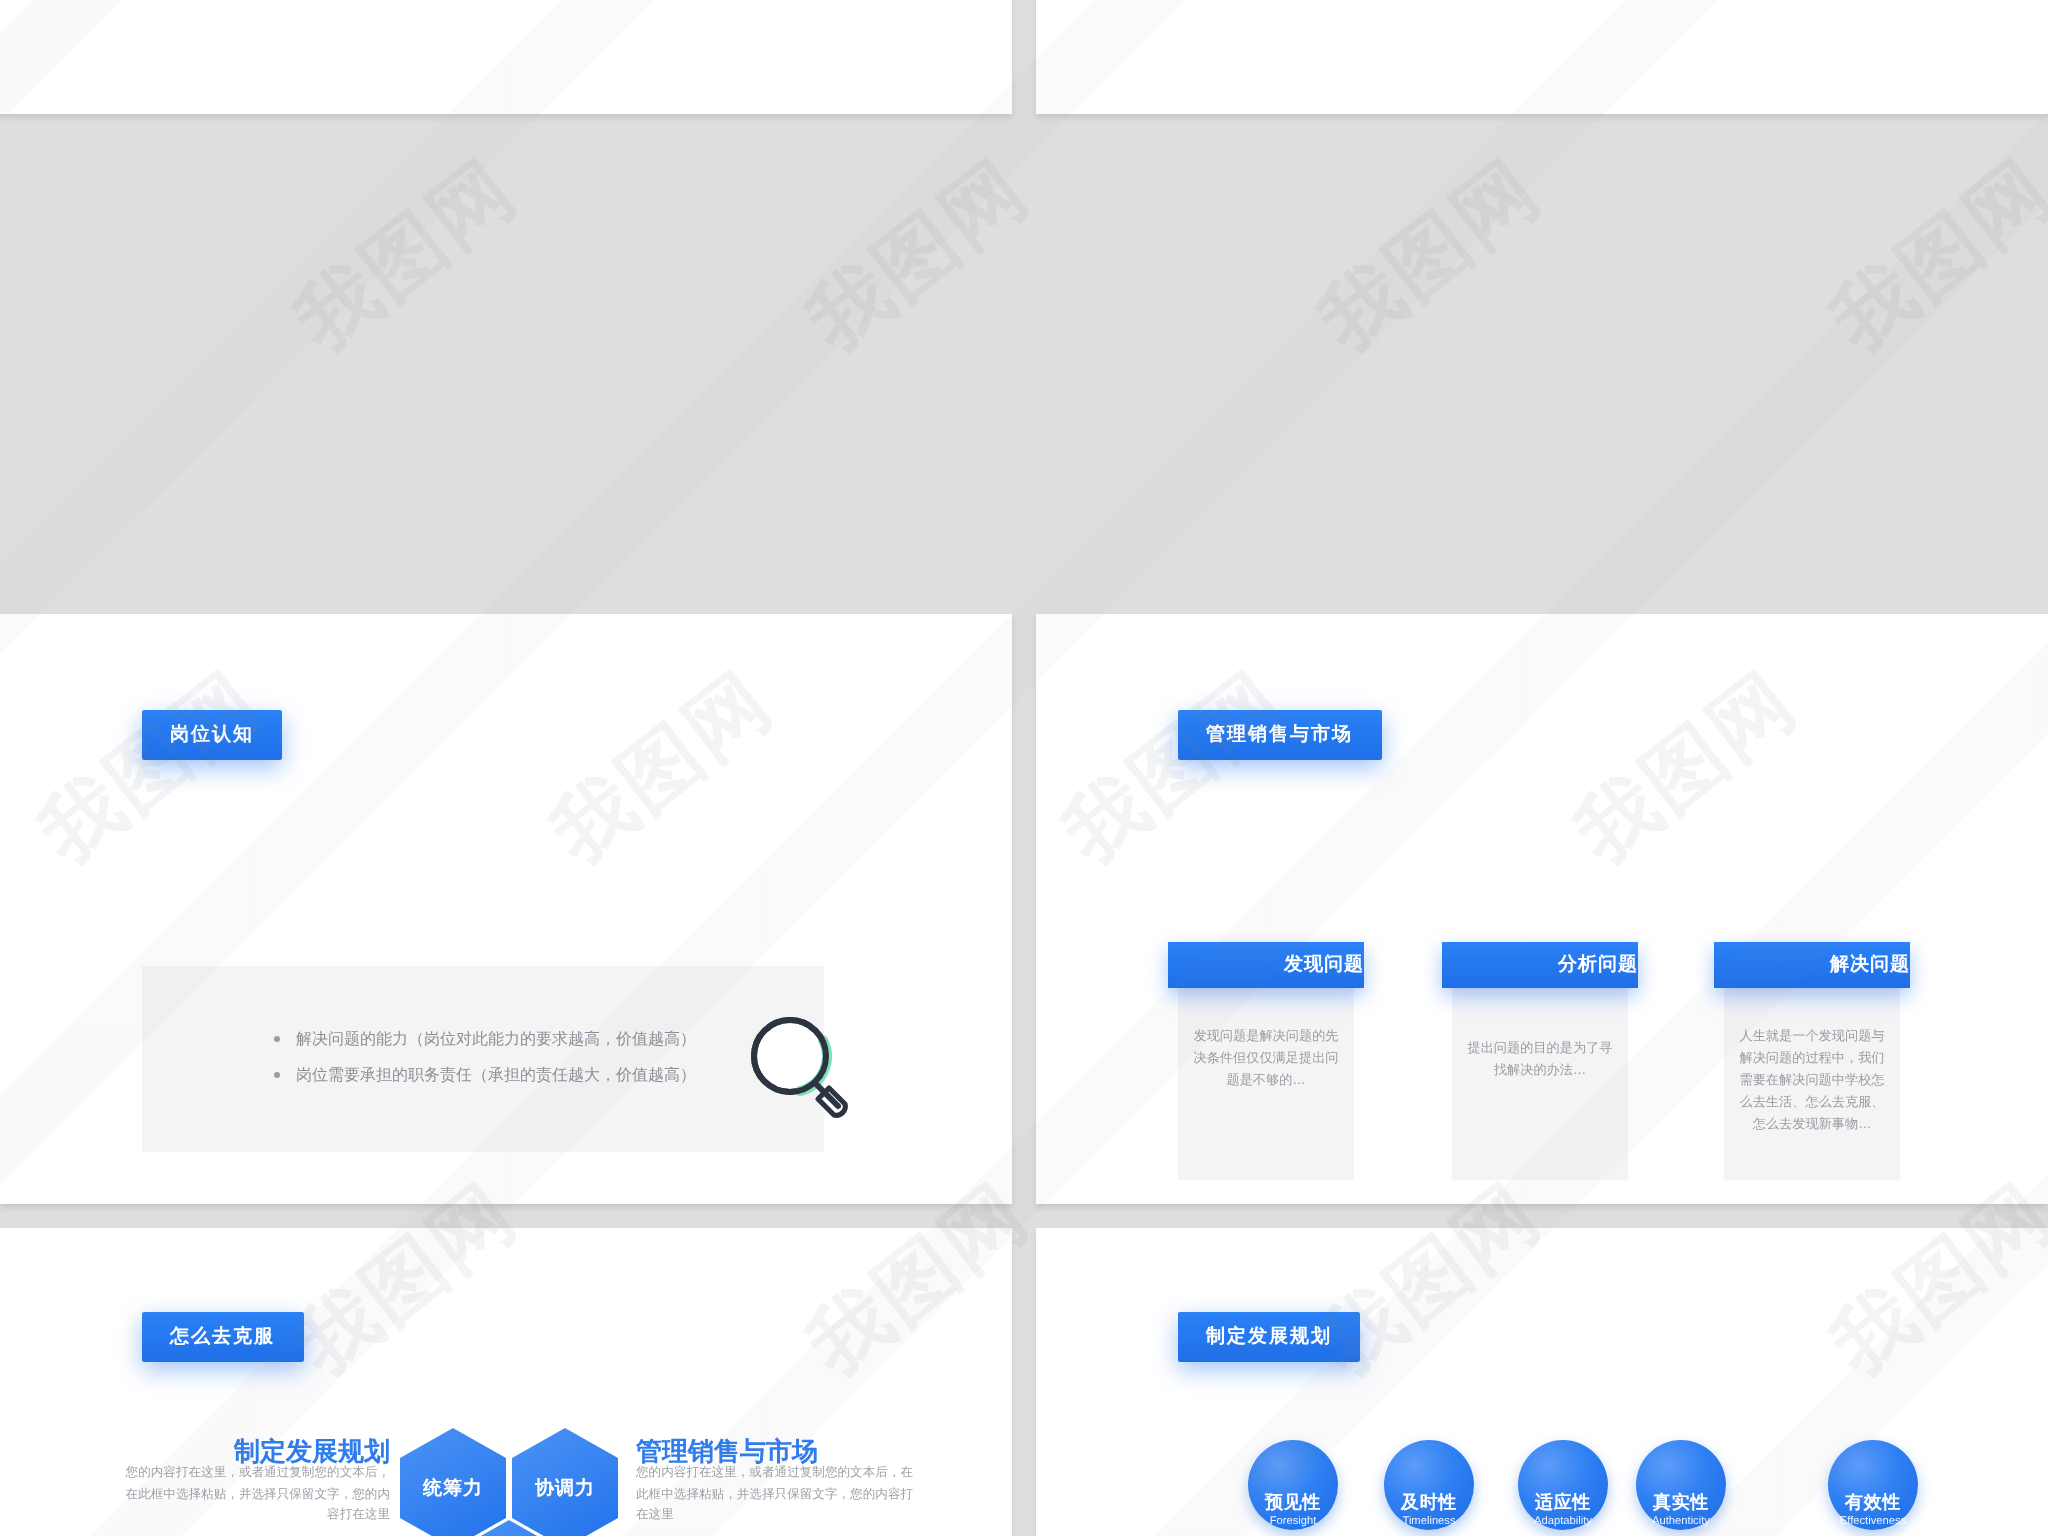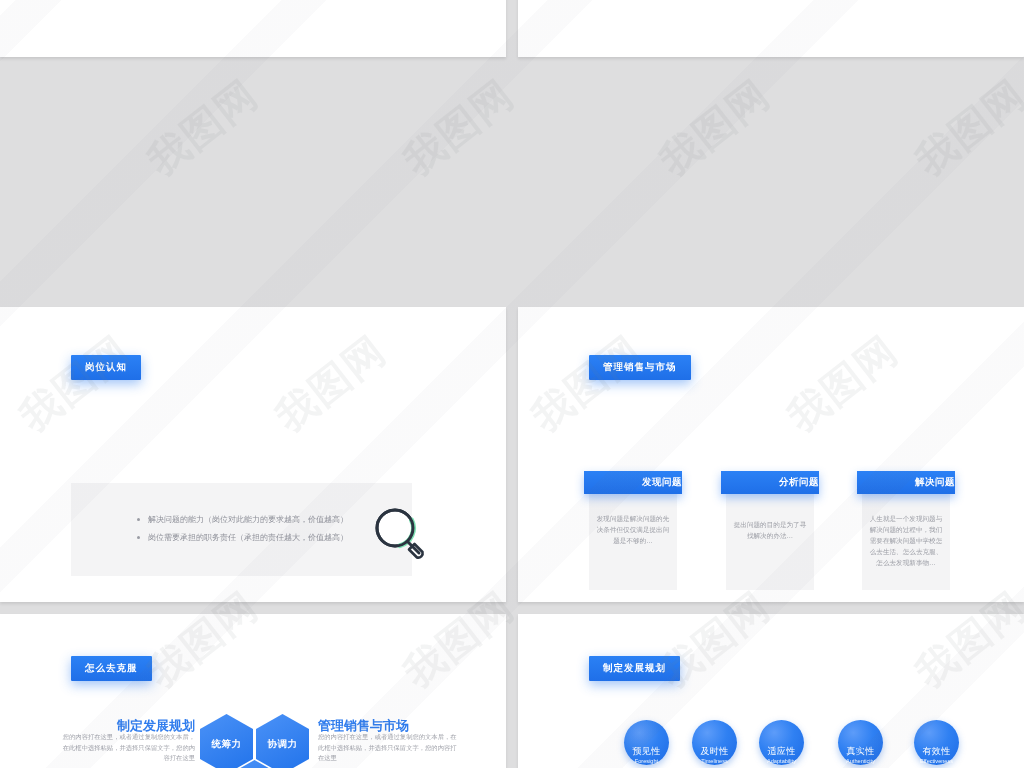--- a/index.html
+++ b/index.html
@@ -98,21 +98,21 @@
   .hx-title{position:absolute;color:#2f7ced;font-size:13px;font-weight:bold;white-space:nowrap;}
   .hx-text{position:absolute;color:#9fa1a9;font-size:6.3px;line-height:10.5px;}
   .circ{
     position:absolute;width:45px;height:45px;border-radius:50%;
     background:radial-gradient(circle at 34% 28%,#5d9cf9 0%,#2f80f2 45%,#1c6ae4 100%);
     box-shadow:0 3px 7px rgba(35,110,220,.35);
     color:#fff;text-align:center;
     display:flex;flex-direction:column;align-items:center;justify-content:center;
     line-height:1.15;
   }
-  .circ .cn{font-size:9px;font-weight:normal;letter-spacing:.3px;margin-top:25px;}
+  .circ .cn{font-size:9px;font-weight:bold;letter-spacing:.3px;margin-top:25px;}
   .circ .en{font-size:5.6px;margin-top:2px;opacity:.93;}
 </style>
 </head>
 <body>
 
 <div class="grid">
 
   <div class="slide row-clip">
     <div class="slide-inner">
       
@@ -194,21 +194,21 @@
         <span class="en">Foresight</span>
       </div>
       <div class="circ" style="left:174px;top:106px;align-items:center;">
         <span class="cn">及时性</span>
         <span class="en">Timeliness</span>
       </div>
       <div class="circ" style="left:241px;top:106px;">
         <span class="cn">适应性</span>
         <span class="en">Adaptability</span>
       </div>
-      <div class="circ" style="left:320px;top:106px;">
+      <div class="circ" style="left:300px;top:106px;">
         <span class="cn">真实性</span>
         <span class="en">Authenticity</span>
       </div>
       <div class="circ" style="left:396px;top:106px;">
         <span class="cn">有效性</span>
         <span class="en">Effectiveness</span>
       </div>
 
     </div>
   </div>

